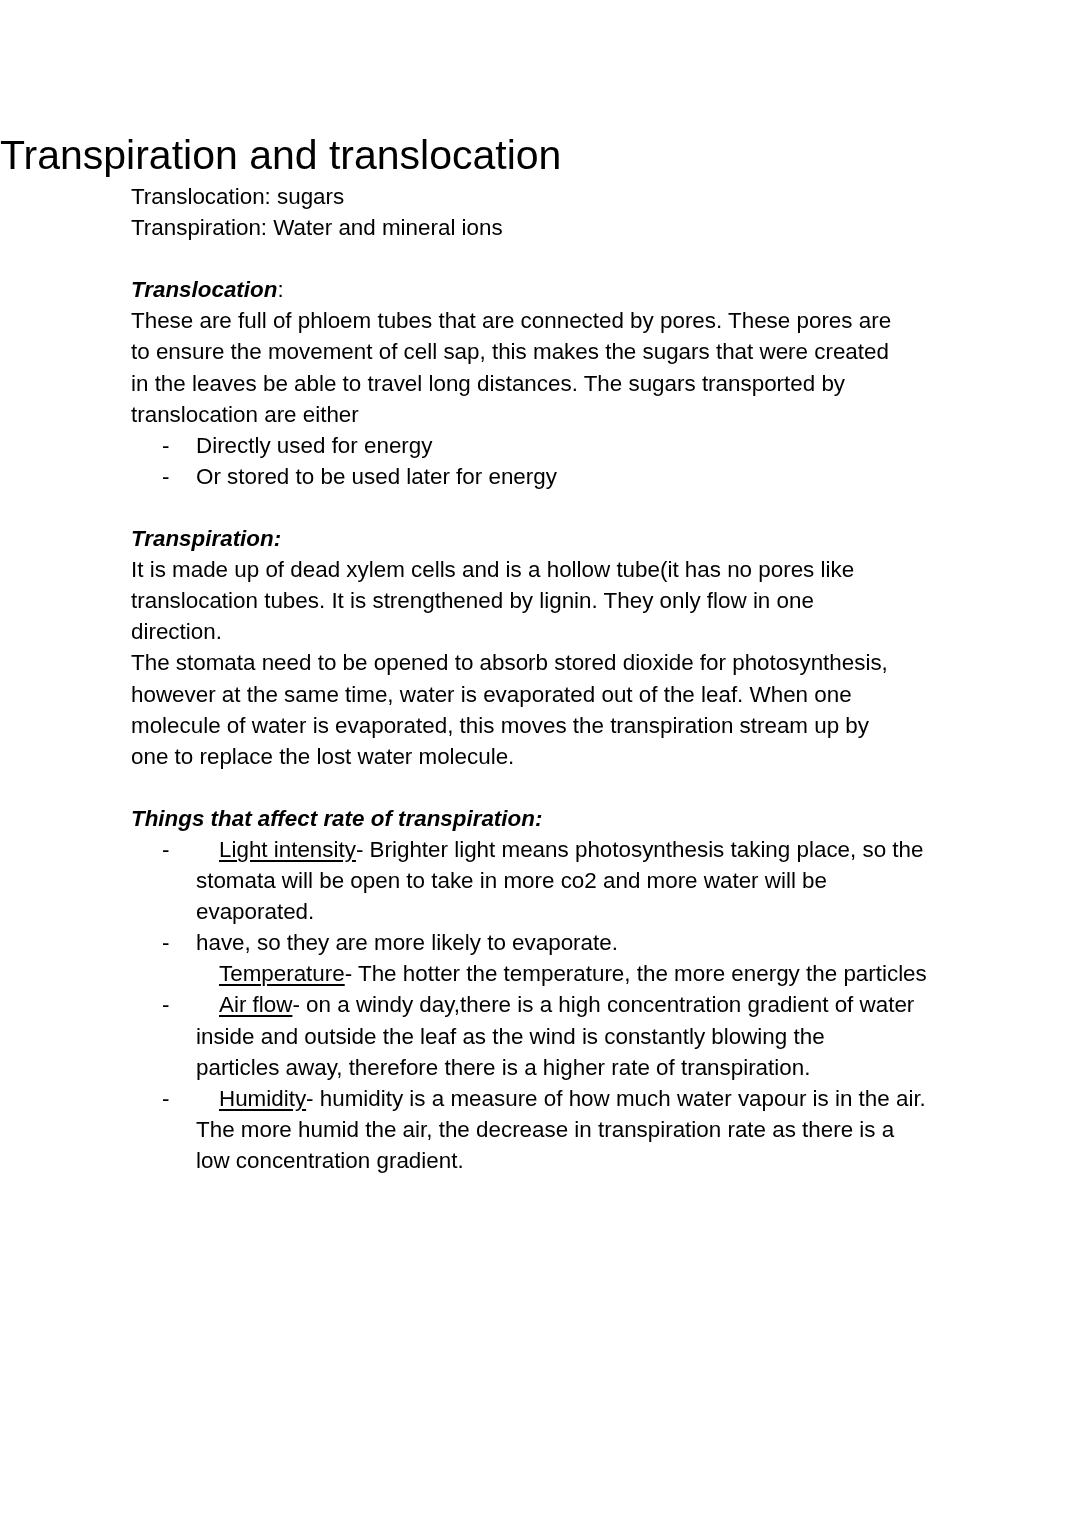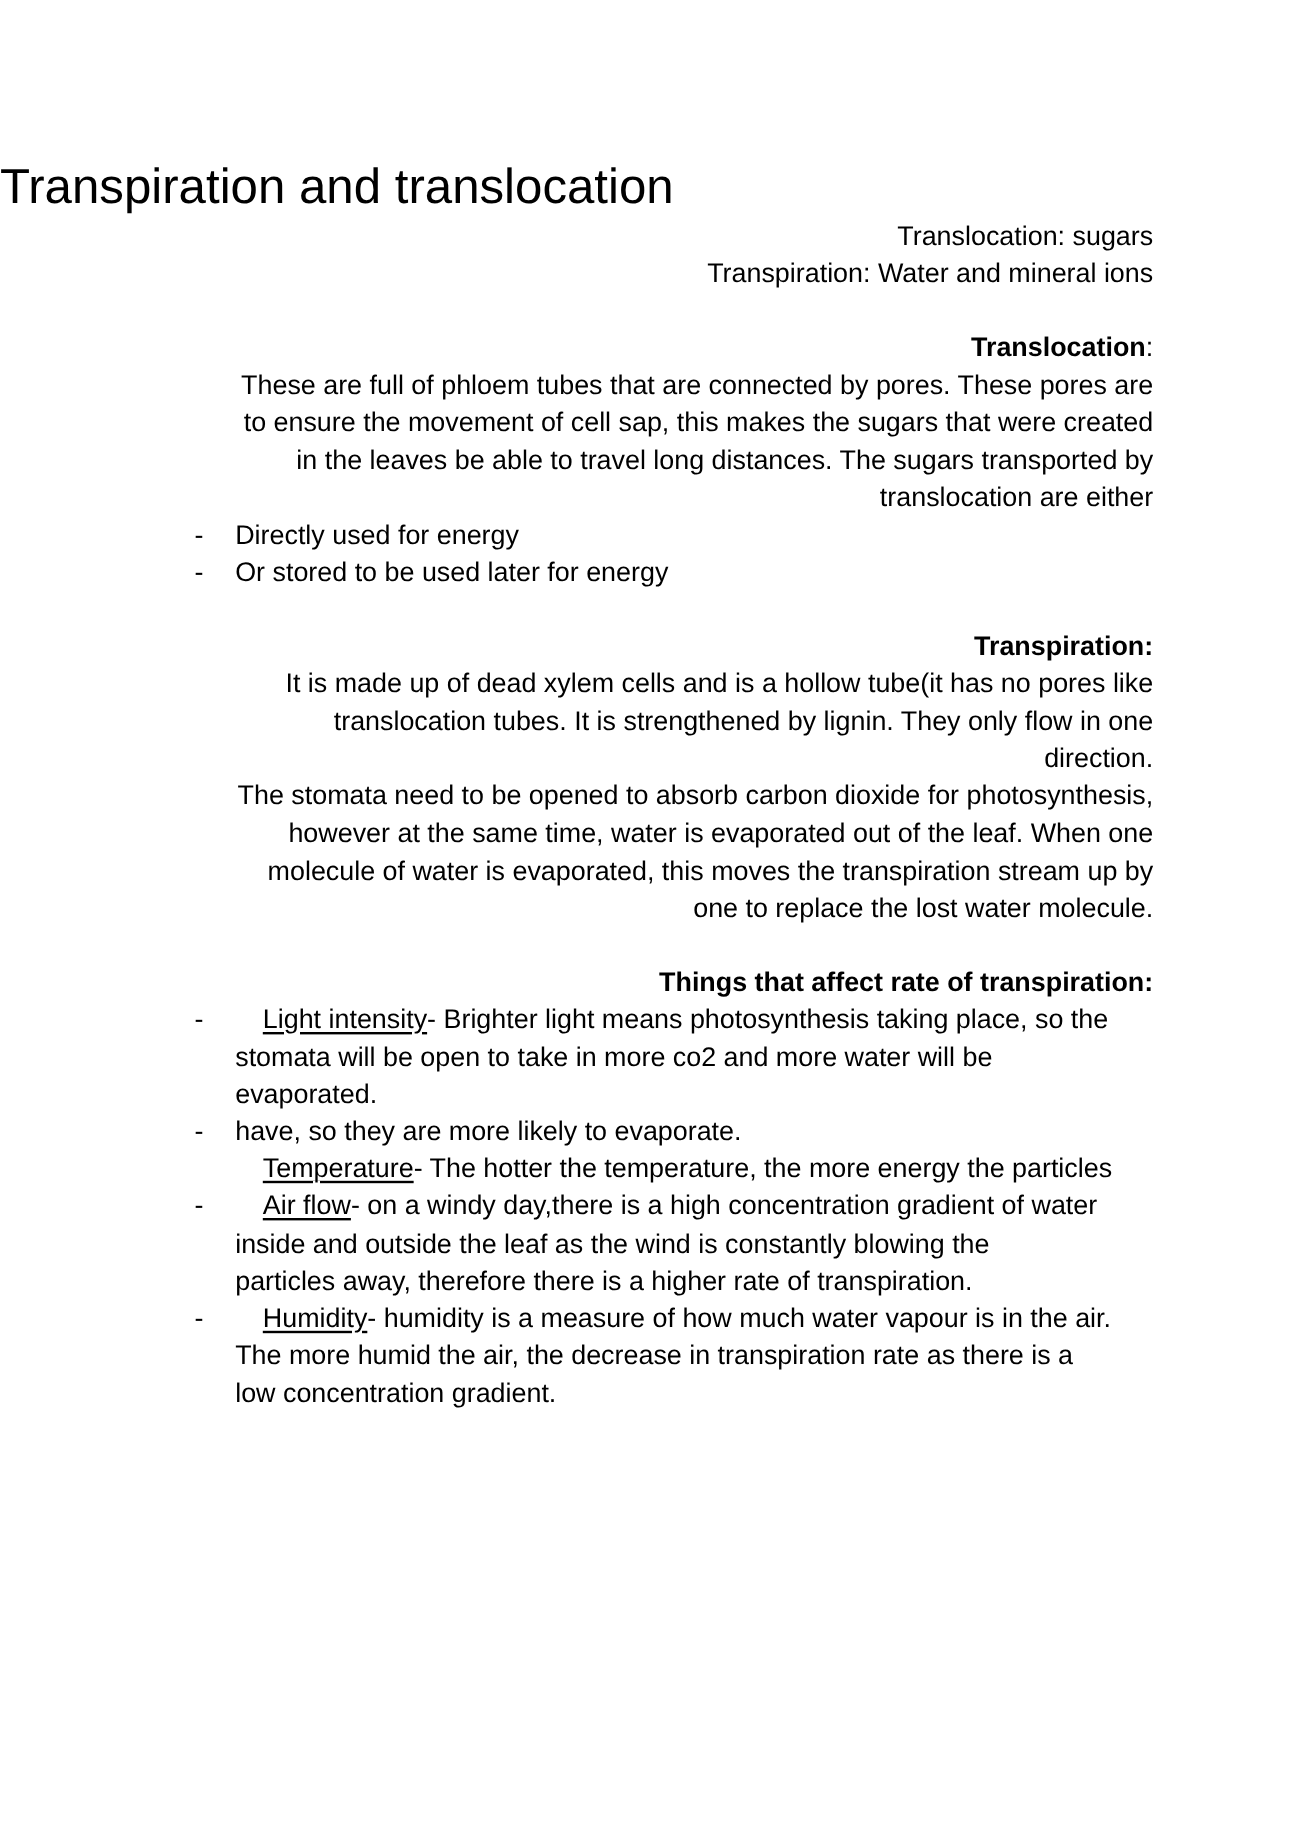--- a/index.html
+++ b/index.html
@@ -2,23 +2,23 @@
 <html><head>
 <meta charset="utf-8">
 <style>
   html, body { margin: 0; padding: 0; background: #ffffff; }
   body { width: 1080px; height: 1525px; position: relative; overflow: hidden;
          font-family: "Liberation Sans", sans-serif; color: #000; }
   .title { position: absolute; left: 0; width: 1080px; top: 129px; 
            font-size: 41px; line-height: 52px; font-weight: normal; margin: 0; }
   .content { position: absolute; left: 131px; top: 181px; width: 830px;
              font-size: 22.4px; line-height: 31.1px; }
-  p { margin: 0; text-align: right; }
+  p { margin: 0; }
   .blank { height: 31.1px; }
-  .h { font-weight: bold; }
+  .h { font-weight: bold; font-style: italic; }
   ul { list-style: none; margin: 0; padding: 0; }
   li { position: relative; padding-left: 65px; }
   li .dash { position: absolute; left: 31px; top: 0; }
   u { text-decoration: underline; text-underline-offset: 3px; margin-left: 23px; }
 </style>
 </head>
 <body>
 
 <h1 class="title">Transpiration and translocation</h1>
 
@@ -35,21 +35,21 @@
   <ul>
     <li><span class="dash">-</span><span>Directly used for energy</span></li>
     <li><span class="dash">-</span><span>Or stored to be used later for energy</span></li>
   </ul>
   <div class="blank"></div>
 
   <p class="h">Transpiration:</p>
   <p>It is made up of dead xylem cells and is a hollow tube(it has no pores like</p>
   <p>translocation tubes. It is strengthened by lignin. They only flow in one</p>
   <p>direction.</p>
-  <p>The stomata need to be opened to absorb carbon dioxide for photosynthesis,</p>
+  <p>The stomata need to be opened to absorb stored dioxide for photosynthesis,</p>
   <p>however at the same time, water is evaporated out of the leaf. When one</p>
   <p>molecule of water is evaporated, this moves the transpiration stream up by</p>
   <p>one to replace the lost water molecule.</p>
   <div class="blank"></div>
 
   <p class="h">Things that affect rate of transpiration:</p>
   <ul>
     <li>
       <span class="dash">-</span>
       <div><u>Light intensity</u><span>- Brighter light means photosynthesis taking place, so the</span></div>

